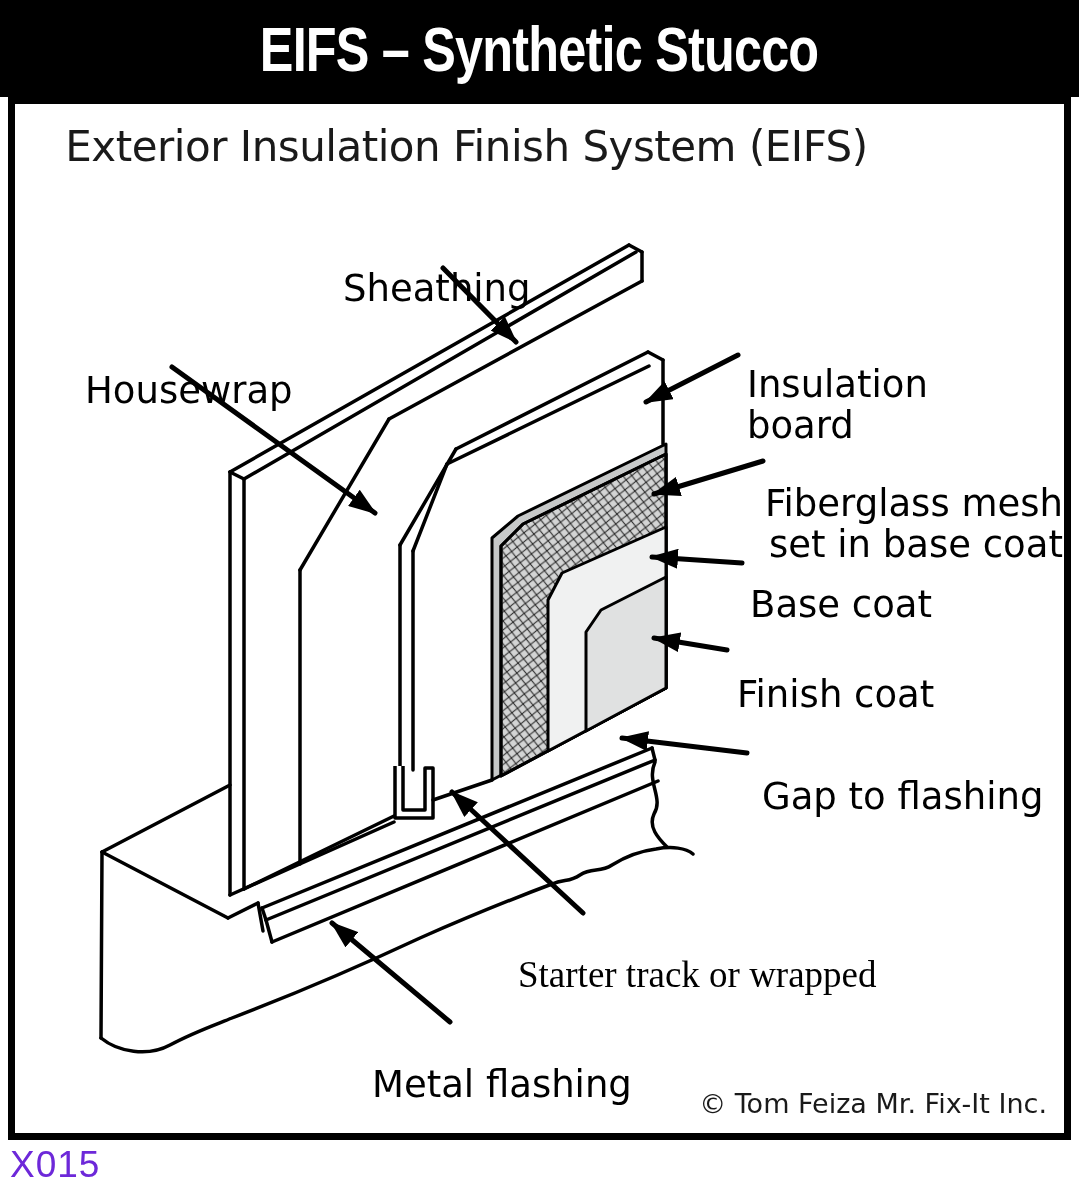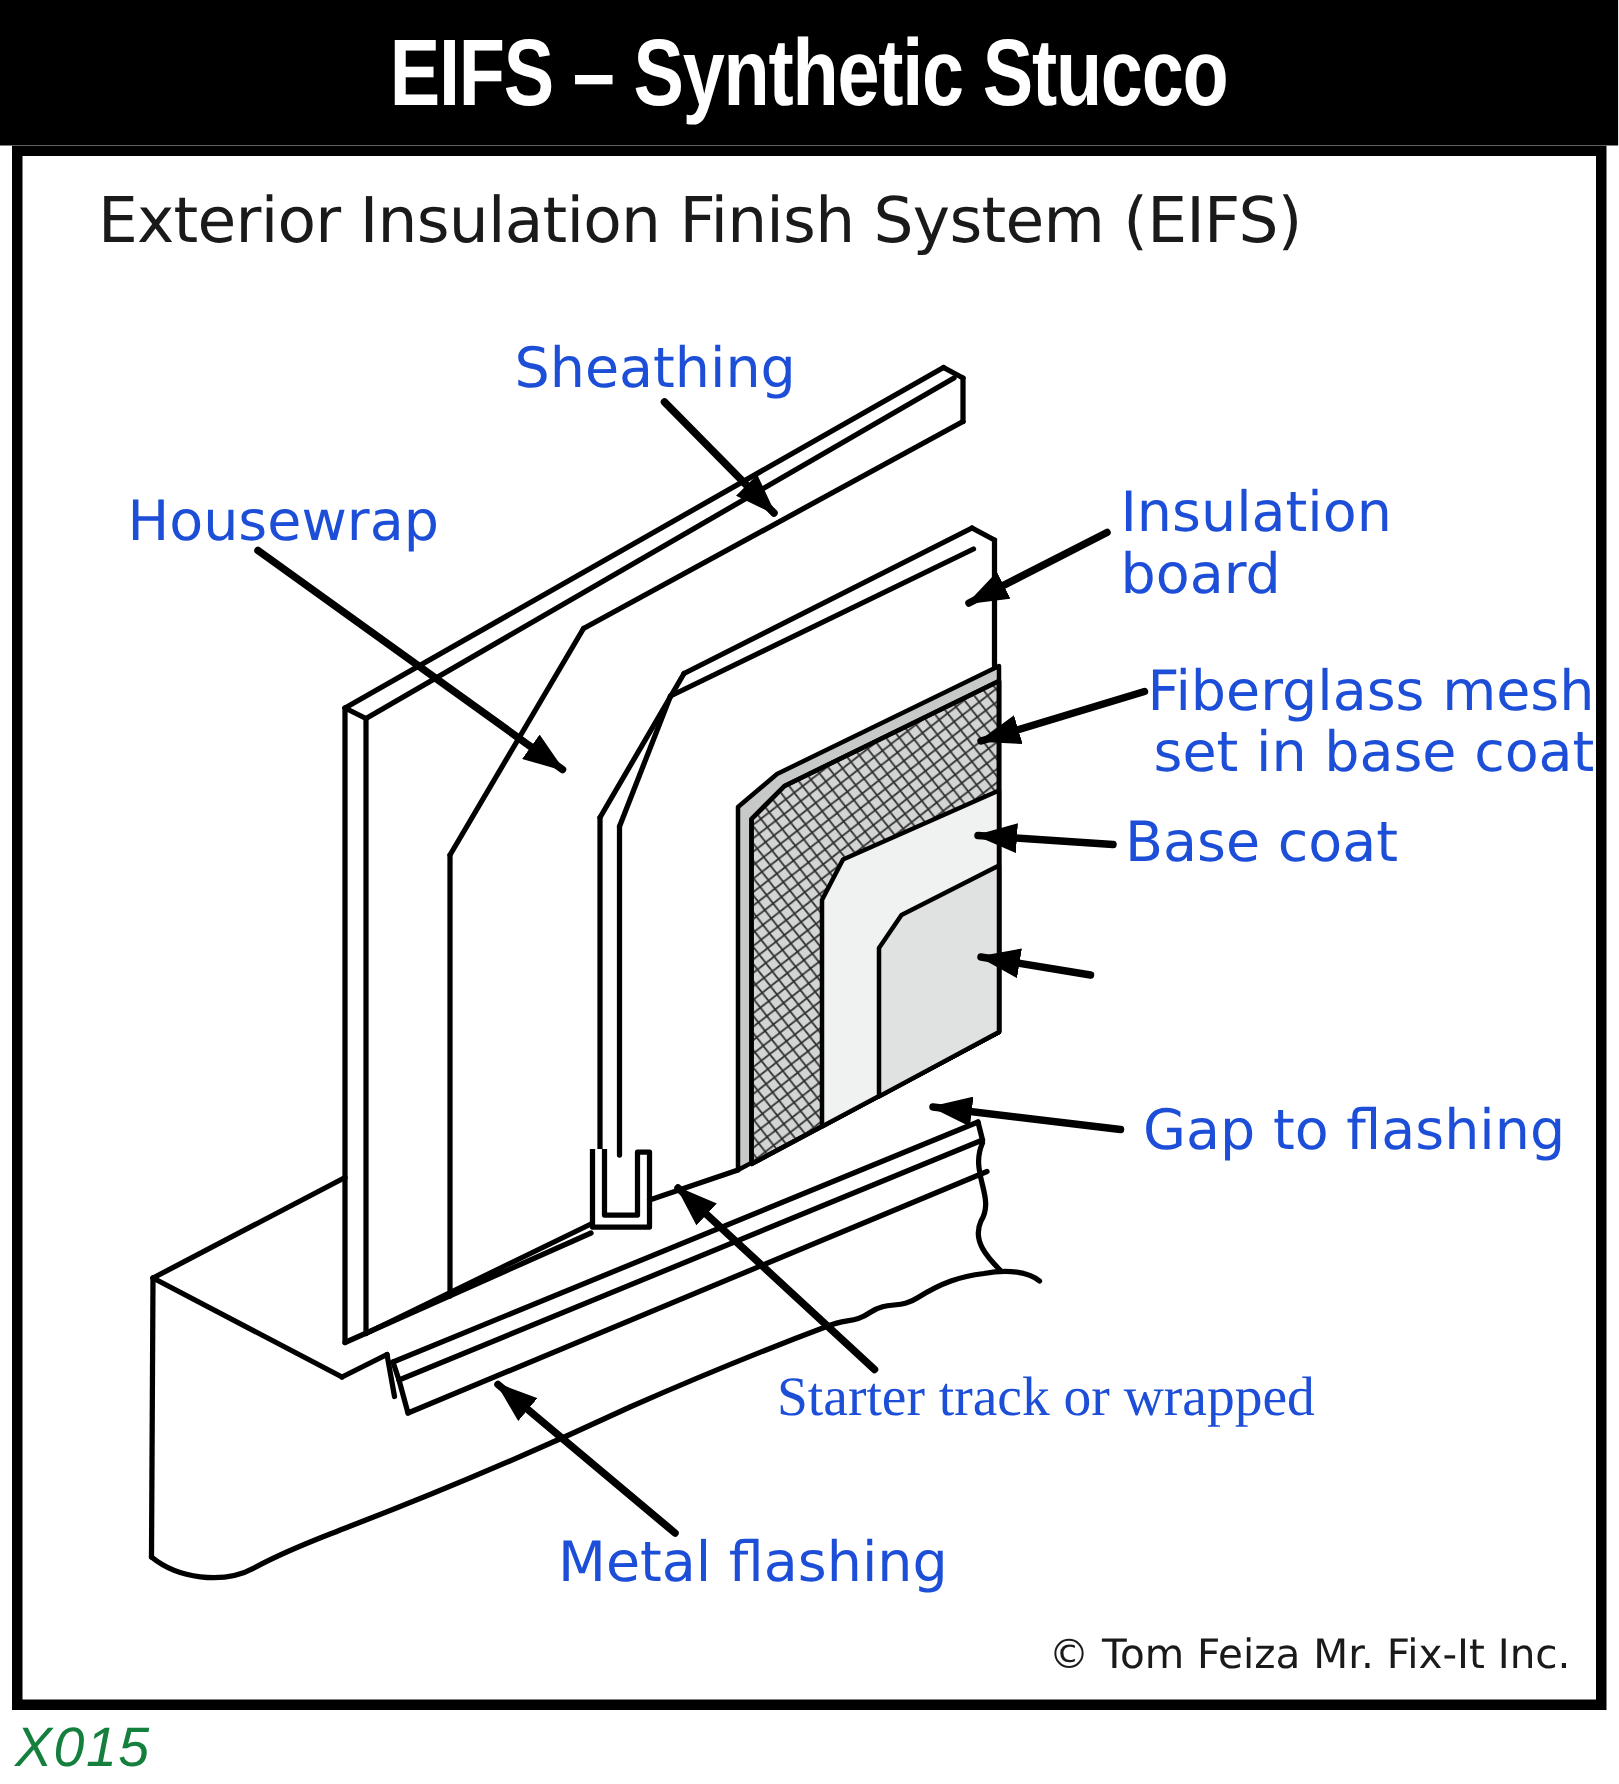--- a/index.html
+++ b/index.html
@@ -8,24 +8,24 @@
   .titlebar{position:absolute;left:0;top:0;width:1079px;height:97px;background:#000000;
             display:flex;align-items:center;justify-content:center;}
   .title{color:#ffffff;font-family:"Liberation Sans", sans-serif;font-weight:bold;
          font-size:63px;letter-spacing:-1px;transform:scaleX(0.80);transform-origin:center;
          white-space:nowrap;}
   .panel{position:absolute;left:8px;top:97px;width:1063px;height:1043px;box-sizing:border-box;
          border:7px solid #000;background:#fff;}
   .subtitle{position:absolute;left:0;top:122px;width:933px;text-align:center;
             font-size:42px;letter-spacing:-0.5px;color:#1a1a1a;white-space:nowrap;}
   .diagram-svg{position:absolute;left:0;top:0;width:1079px;height:1189px;}
-  .lbl{position:absolute;font-size:37px;line-height:41px;color:#1d4ed8;white-space:nowrap;}
+  .lbl{position:absolute;font-size:37px;line-height:41px;color:#000000;white-space:nowrap;margin-top:43px;}
   .copyright{position:absolute;right:32px;top:1088px;font-size:27px;color:#1a1a1a;white-space:nowrap;}
-  .code{position:absolute;left:10px;top:1144px;font-size:37px;font-style:italic;
-        font-family:"Liberation Sans", sans-serif;color:#15803d;letter-spacing:1px;}
+  .code{position:absolute;left:10px;top:1144px;font-size:37px;
+        font-family:"Liberation Sans", sans-serif;color:#6d28d9;letter-spacing:1px;}
 </style>
 </head>
 <body>
 
 <div class="page">
 
   <header class="titlebar">
     <span class="title">EIFS – Synthetic Stucco</span>
   </header>
 
@@ -119,19 +119,20 @@
   <div class="lbl" style="left:85px;top:327px;">Housewrap</div>
   <div class="lbl" style="left:747px;top:321px;">
     <div>Insulation</div>
     <div>board</div>
   </div>
   <div class="lbl" style="left:765px;top:440px;">
     <div>Fiberglass mesh</div>
     <div style="padding-left:4px;">set in base coat</div>
   </div>
   <div class="lbl" style="left:750px;top:541px;">Base coat</div>
+  <div class="lbl" style="left:737px;top:631px;">Finish coat</div>
   <div class="lbl" style="left:762px;top:733px;">Gap to flashing</div>
   <div class="lbl" style="left:518px;top:911px;font-family:Liberation Serif, serif;">Starter track or wrapped</div>
   <div class="lbl" style="left:372px;top:1021px;">Metal flashing</div>
 
   <div class="copyright">© Tom Feiza Mr. Fix-It Inc.</div>
   <div class="code">X015</div>
 </div>
 
 </body></html>

